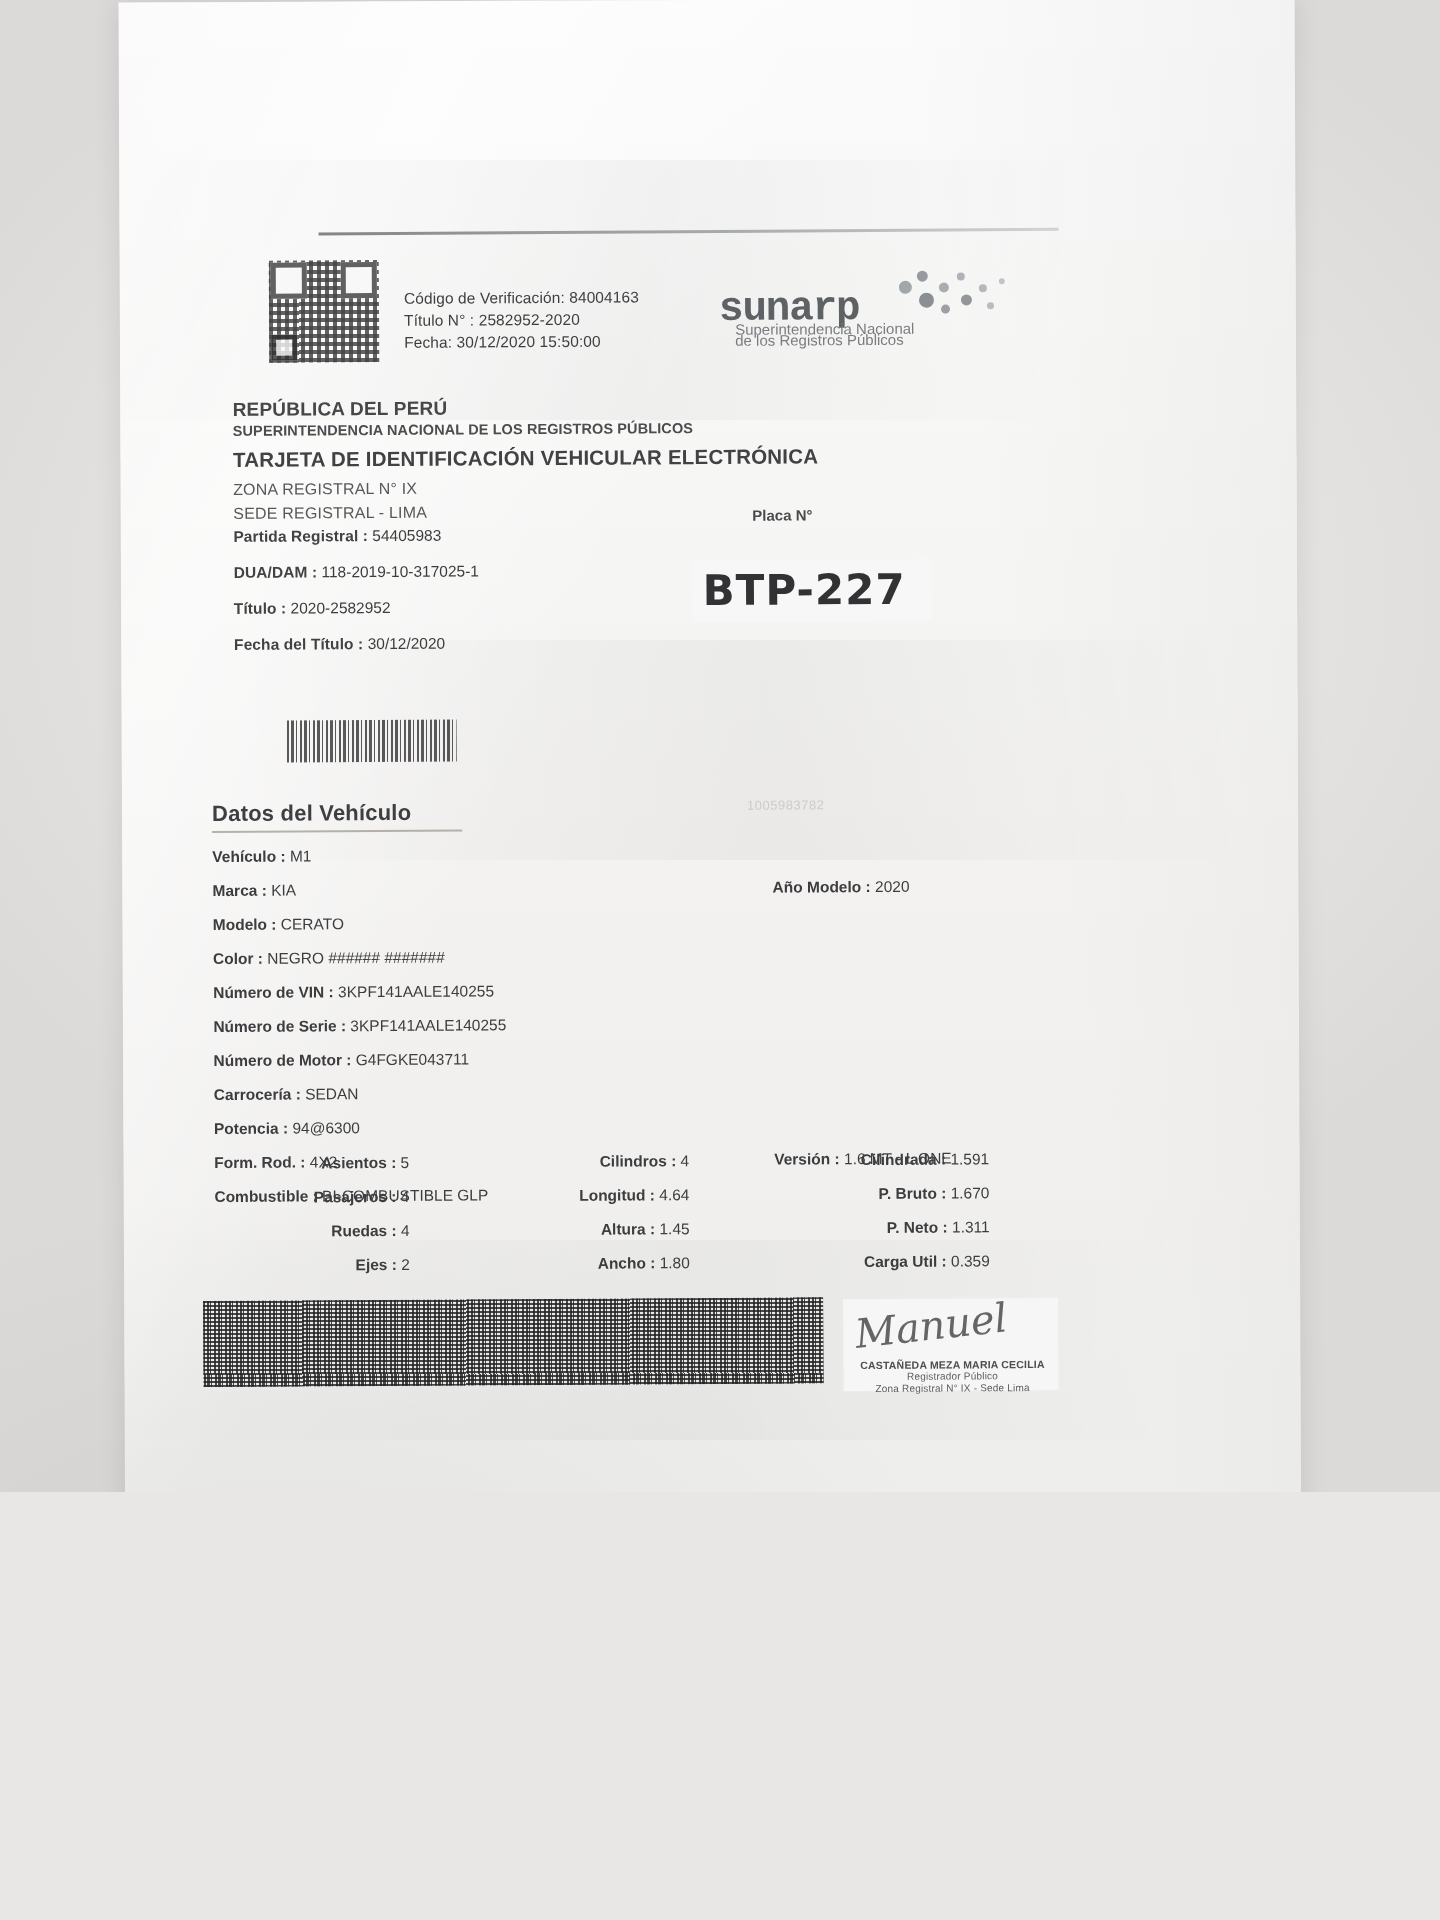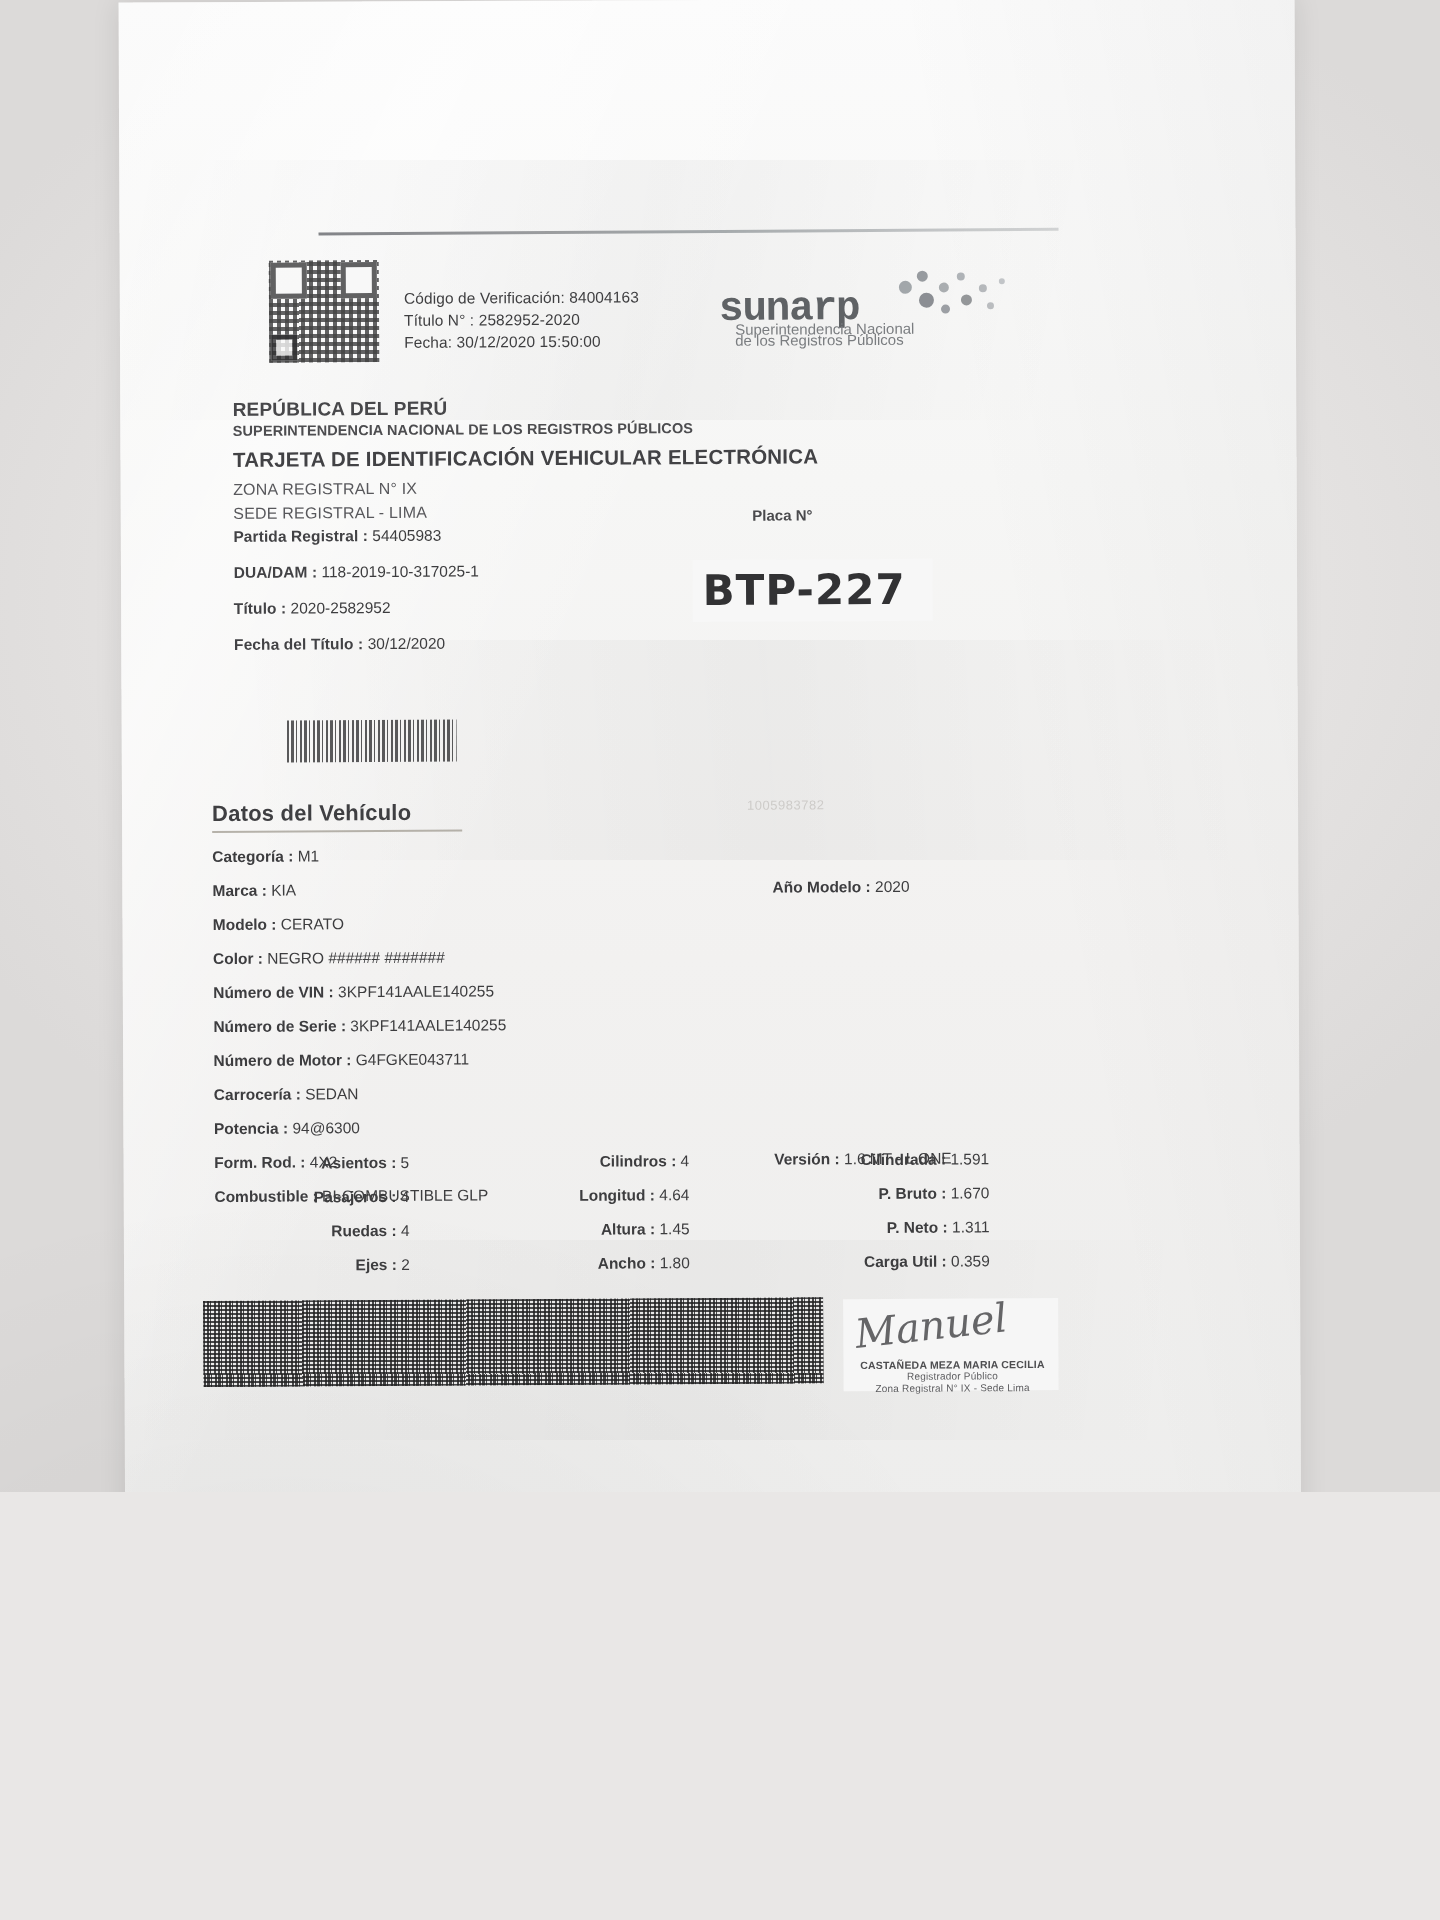--- a/index.html
+++ b/index.html
@@ -256,21 +256,21 @@
     <div class="placa">BTP-227</div>
 
     <div class="barcode1"></div>
 
     <div class="sect-title">Datos del Vehículo</div>
     <div class="sect-underline"></div>
     <div class="watermark">1005983782</div>
 
     <div class="vfields">
       <div class="vrow">
-        <b>Categoría :</b>
+        <b>Vehículo :</b>
         <span class="val">M1</span>
       </div>
       <div class="vrow">
         <b>Marca :</b>
         <span class="val">KIA</span>
         <span class="right">
           <b>Año Modelo :</b>
           <span class="val">2020</span>
         </span>
       </div>

